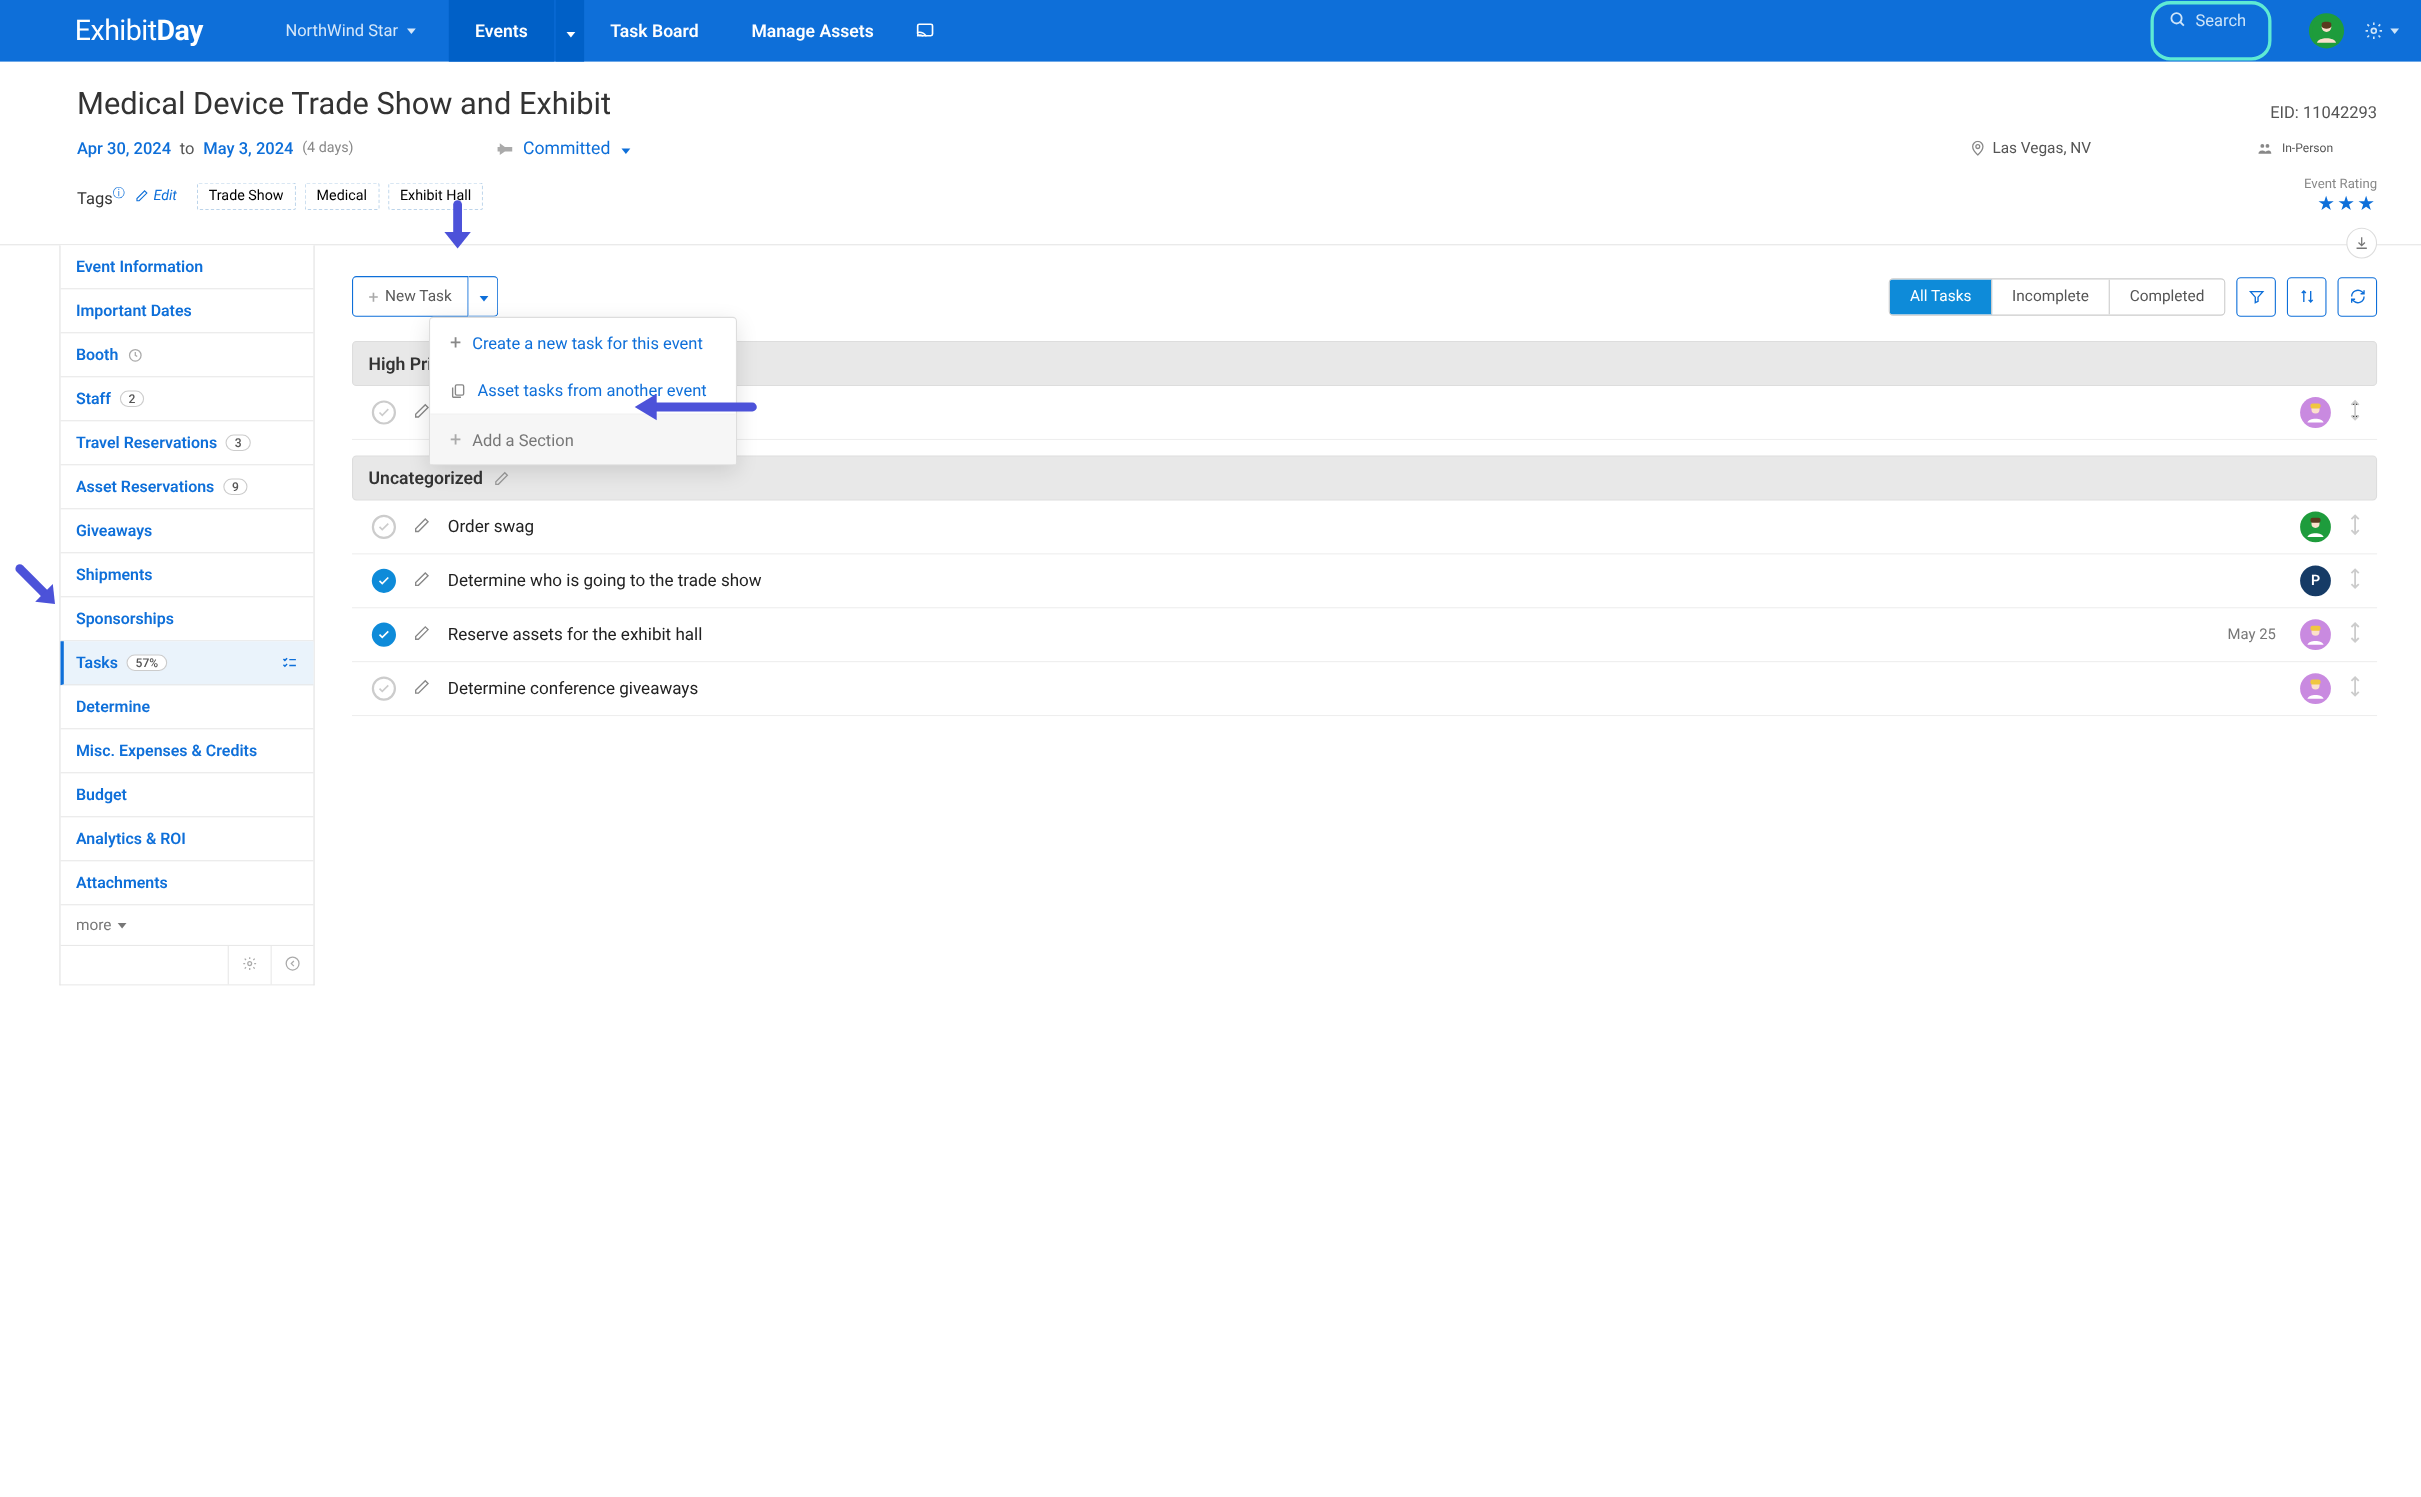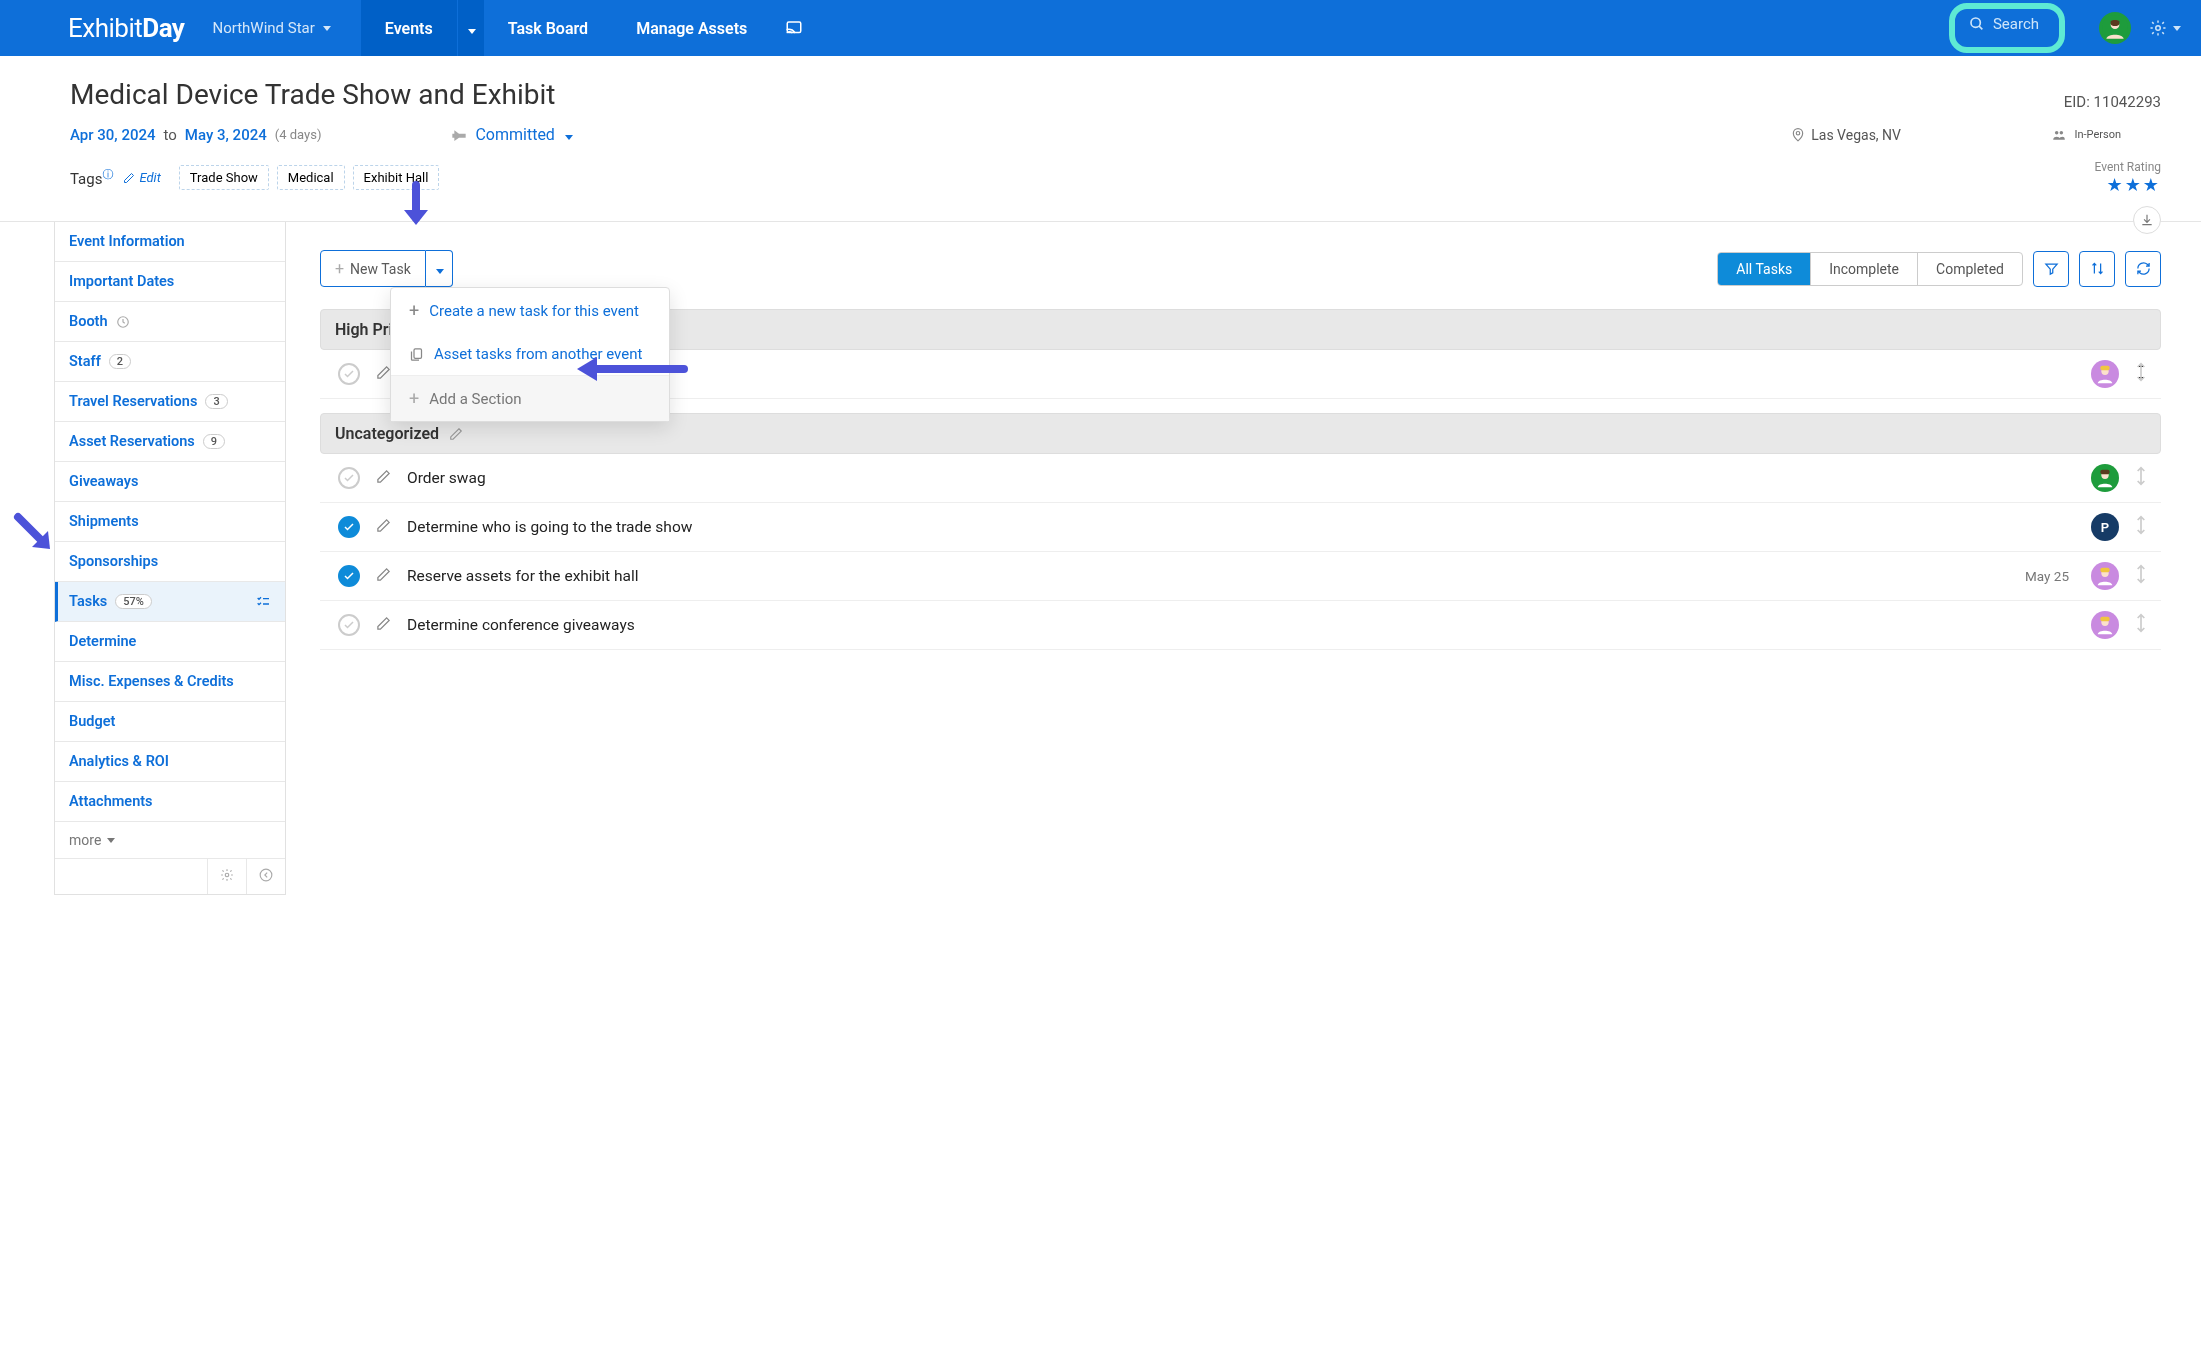--- a/index.html
+++ b/index.html
@@ -2,26 +2,26 @@
 <html><head>
 <meta charset="utf-8">
 <style>
 * { box-sizing: border-box; margin: 0; padding: 0; }
 body { font-family: -apple-system, BlinkMacSystemFont, "Segoe UI", Roboto, Helvetica, Arial, sans-serif; background: #fff; color: #333; }
 
 
 .topnav { background: #0e6fd9; height: 56px; display: flex; align-items: center; padding: 0 20px 0 68px; color: #fff; }
 .logo { font-size: 26px; font-weight: 400; margin-right: 28px; letter-spacing: -0.5px; }
 .logo b { font-weight: 700; }
-.workspace-select { font-size: 15px; color: #d5e7f9; cursor: pointer; display: flex; align-items: center; gap: 6px; margin-right: 30px; }
+.workspace-select { font-size: 15px; color: #d5e7f9; cursor: pointer; display: flex; align-items: center; gap: 6px; margin-right: 30px; margin-left: 47px; }
 .nav-item { font-size: 16px; font-weight: 600; padding: 0 24px; height: 56px; display: flex; align-items: center; cursor: pointer; }
 .nav-item.active { background: #0060c7; }
 .nav-item-dropdown { background: #0060c7; width: 26px; display: flex; align-items: center; justify-content: center; margin-left: 1px; height: 56px; cursor: pointer; }
 .nav-spacer { flex: 1; }
-.search-box { border: 6px solid #5eead4; border-radius: 18px; padding: 6px 20px 14px 14px; display: flex; align-items: center; gap: 8px; cursor: pointer; color: #cde4f9; font-size: 15px; }
+.search-box { border: 3px solid #5eead4; border-radius: 18px; padding: 6px 20px 24px 14px; display: flex; align-items: flex-start; gap: 8px; cursor: pointer; color: #cde4f9; font-size: 15px; }
 .avatar-top { width: 32px; height: 32px; border-radius: 50%; background: #1e9c3c; margin-left: 34px; display: flex; align-items: center; justify-content: center; }
 .gear-wrap { margin-left: 18px; display: flex; align-items: center; gap: 4px; cursor: pointer; color: #cde4f9; }
 
 
 .event-header { padding: 22px 40px 14px 70px; }
 .event-title-row { display: flex; justify-content: space-between; align-items: flex-end; }
 .event-title { font-size: 28px; font-weight: 400; color: #333; }
 .eid { font-size: 15px; color: #555; }
 .date-link { color: #0e6fd9; font-size: 15px; font-weight: 500; }
 .date-to { color: #555; font-size: 15px; margin: 0 8px; }

